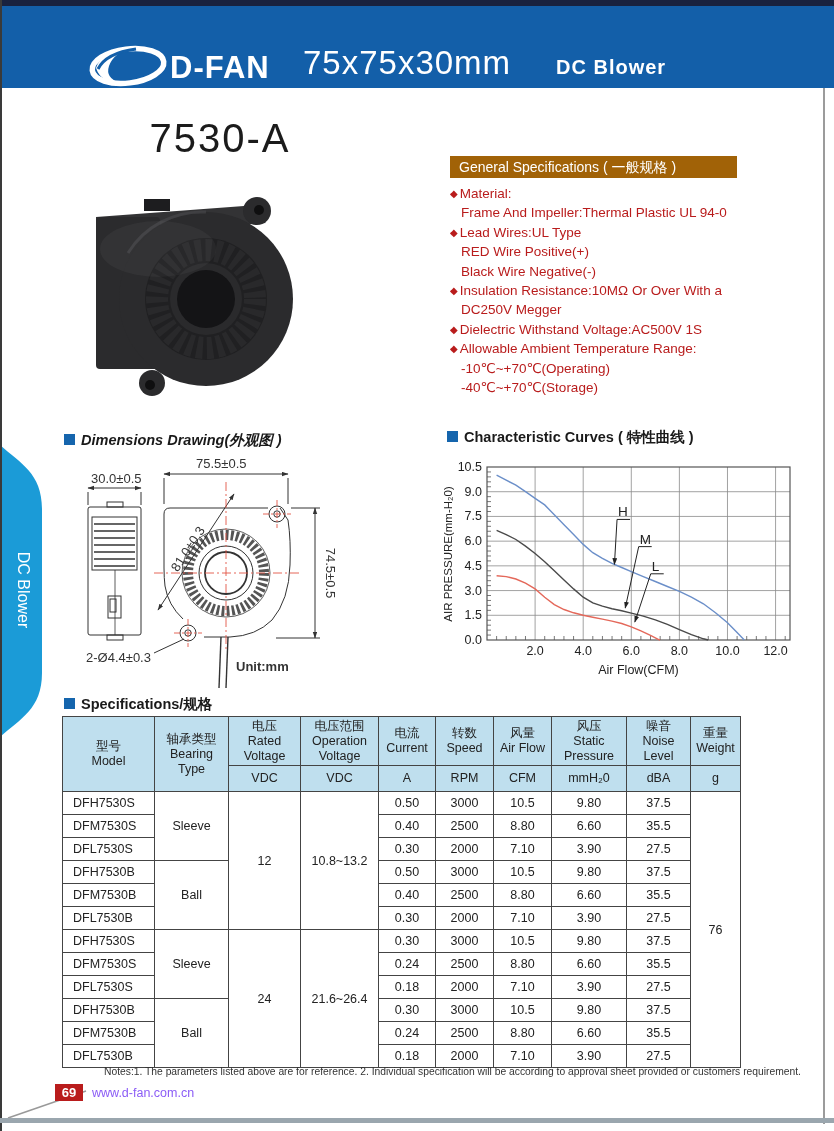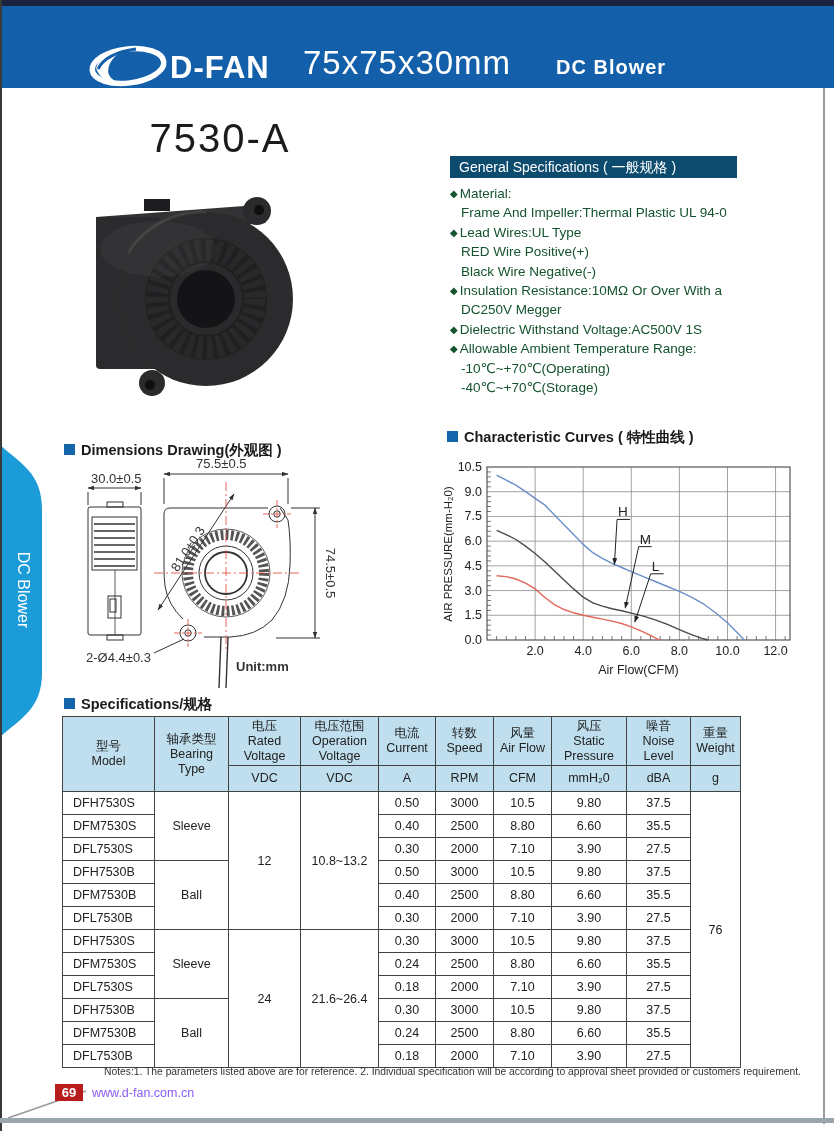--- a/index.html
+++ b/index.html
@@ -18,30 +18,30 @@
   .type-txt{position:absolute;left:556px;top:50px;color:#fff;font-size:20px;font-weight:bold;letter-spacing:1px;}
   
   .side-tab{position:absolute;left:0;top:445px;}
   .tab-label{position:absolute;left:-120px;top:578px;width:280px;height:24px;
              text-align:center;color:#fff;font-size:16px;transform:rotate(90deg);}
   
   .prod-title{position:absolute;left:90px;top:116px;width:260px;text-align:center;
               font-size:40px;color:#1b1b1b;letter-spacing:2px;}
   .prod-photo{position:absolute;left:88px;top:193px;}
   
-  .gs-bar{position:absolute;left:450px;top:156px;width:287px;height:22px;background:#0c4a6e;
+  .gs-bar{position:absolute;left:450px;top:156px;width:287px;height:22px;background:#a16207;
           color:#fff;font-size:14px;line-height:22px;padding-left:9px;box-sizing:border-box;}
-  .gs-list{position:absolute;left:450px;top:184px;width:340px;font-size:13.5px;color:#14532d;}
+  .gs-list{position:absolute;left:450px;top:184px;width:340px;font-size:13.5px;color:#b91c1c;}
   .gs-line{height:19.4px;line-height:19.4px;white-space:nowrap;}
   .gs-line .dia{font-size:10px;margin-right:2px;vertical-align:1px;}
   .gs-line.cont{padding-left:11px;}
   
   .sec-h{position:absolute;font-size:14.5px;font-weight:bold;color:#1a1a1a;white-space:nowrap;}
   .sec-h .sq{display:inline-block;width:11px;height:11px;background:#1565ad;margin-right:6px;}
-  .sec-dim{left:64px;top:441px;}
+  .sec-dim{left:64px;top:431px;font-style:italic;}
   .sec-cur{left:447px;top:428px;}
   .sec-spec{left:64px;top:695px;}
   
   .dim-svg{position:absolute;left:58px;top:450px;}
   .chart-svg{position:absolute;left:440px;top:452px;}
   
   .spec-table{position:absolute;left:62px;top:716px;border-collapse:collapse;table-layout:fixed;
               width:678px;font-size:12.5px;color:#222;}
   .spec-table th,.spec-table td{border:1px solid #444;padding:0;text-align:center;overflow:hidden;}
   .spec-table thead th{background:#bfdfee;font-weight:normal;line-height:1.2;}

